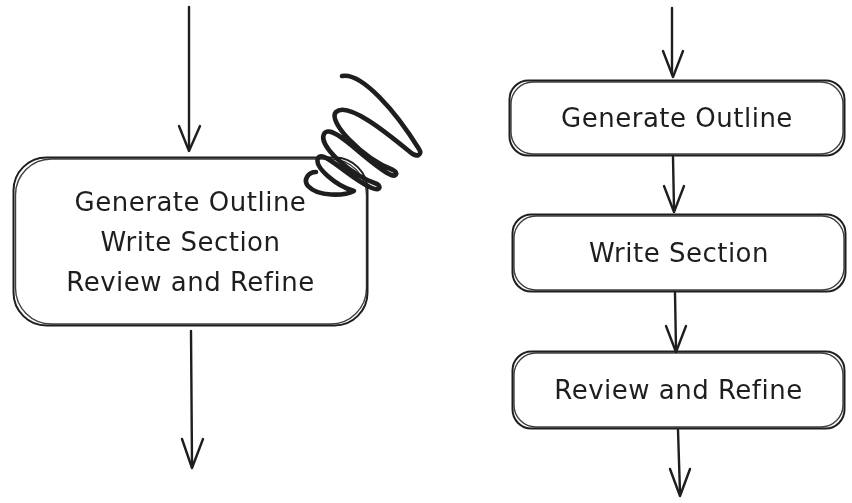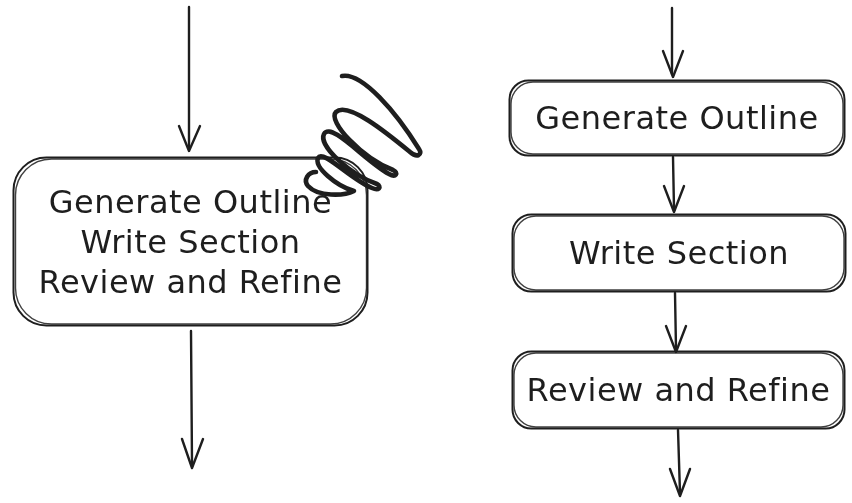--- a/index.html
+++ b/index.html
@@ -19,21 +19,21 @@
     height: 503px;
   }
   .label {
     position: absolute;
     display: flex;
     flex-direction: column;
     align-items: center;
     justify-content: center;
     text-align: center;
     color: #1e1e1e;
-    font-size: 32px;
+    font-size: 26px;
     letter-spacing: 0.5px;
     line-height: 40px;
     white-space: nowrap;
     user-select: none;
   }
   .label-left   { left: 13px;  top: 157px; width: 355px; height: 169px; }
   .label-rbox1  { left: 509px; top: 80px;  width: 336px; height: 76px; }
   .label-rbox2  { left: 512px; top: 214px; width: 334px; height: 78px; }
   .label-rbox3  { left: 512px; top: 351px; width: 333px; height: 78px; }
 </style>

